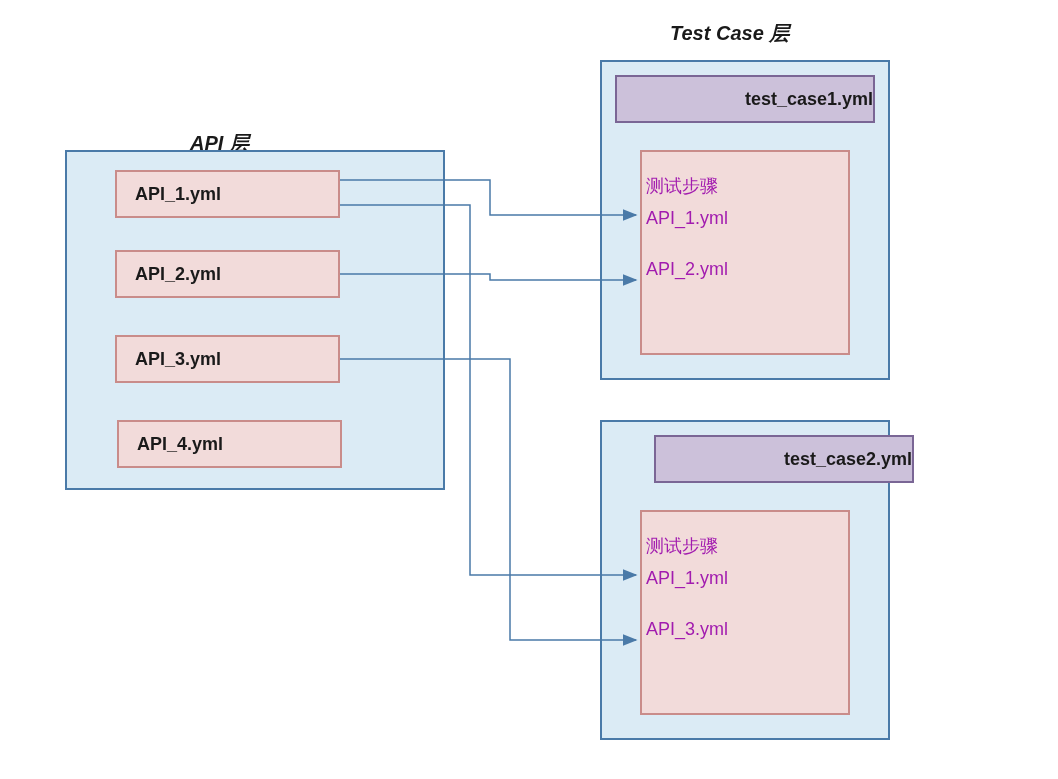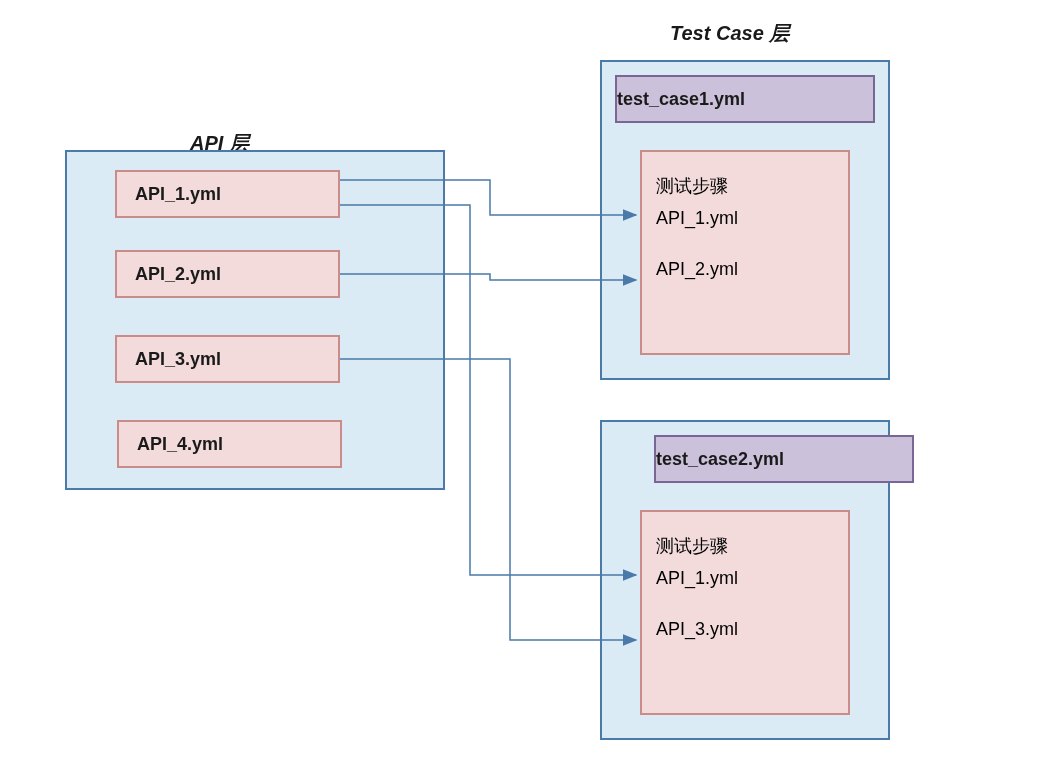--- a/index.html
+++ b/index.html
@@ -28,29 +28,29 @@
     }
     .header-box {
       position: absolute;
       background: #ccc1da;
       border: 2px solid #7a6695;
       font-weight: bold;
       font-size: 18px;
       color: #1a1a1a;
       display: flex;
       align-items: center;
-      justify-content: flex-start;
+      justify-content: flex-end;
     }
     .steps-box {
       position: absolute;
       background: #f2dbda;
       border: 2px solid #c98c8a;
       font-size: 18px;
-      color: #000000;
-      padding: 18px 14px;
+      color: #a21caf;
+      padding: 18px 4px;
       line-height: 1.8;
     }
     .steps-box .title { margin-bottom: 0px; }
     .steps-box .line { margin-bottom: 0px; }
     .steps-box .gap { height: 18px; }
     .section-title {
       position: absolute;
       font-size: 20px;
       font-weight: bold;
       color: #1a1a1a;

